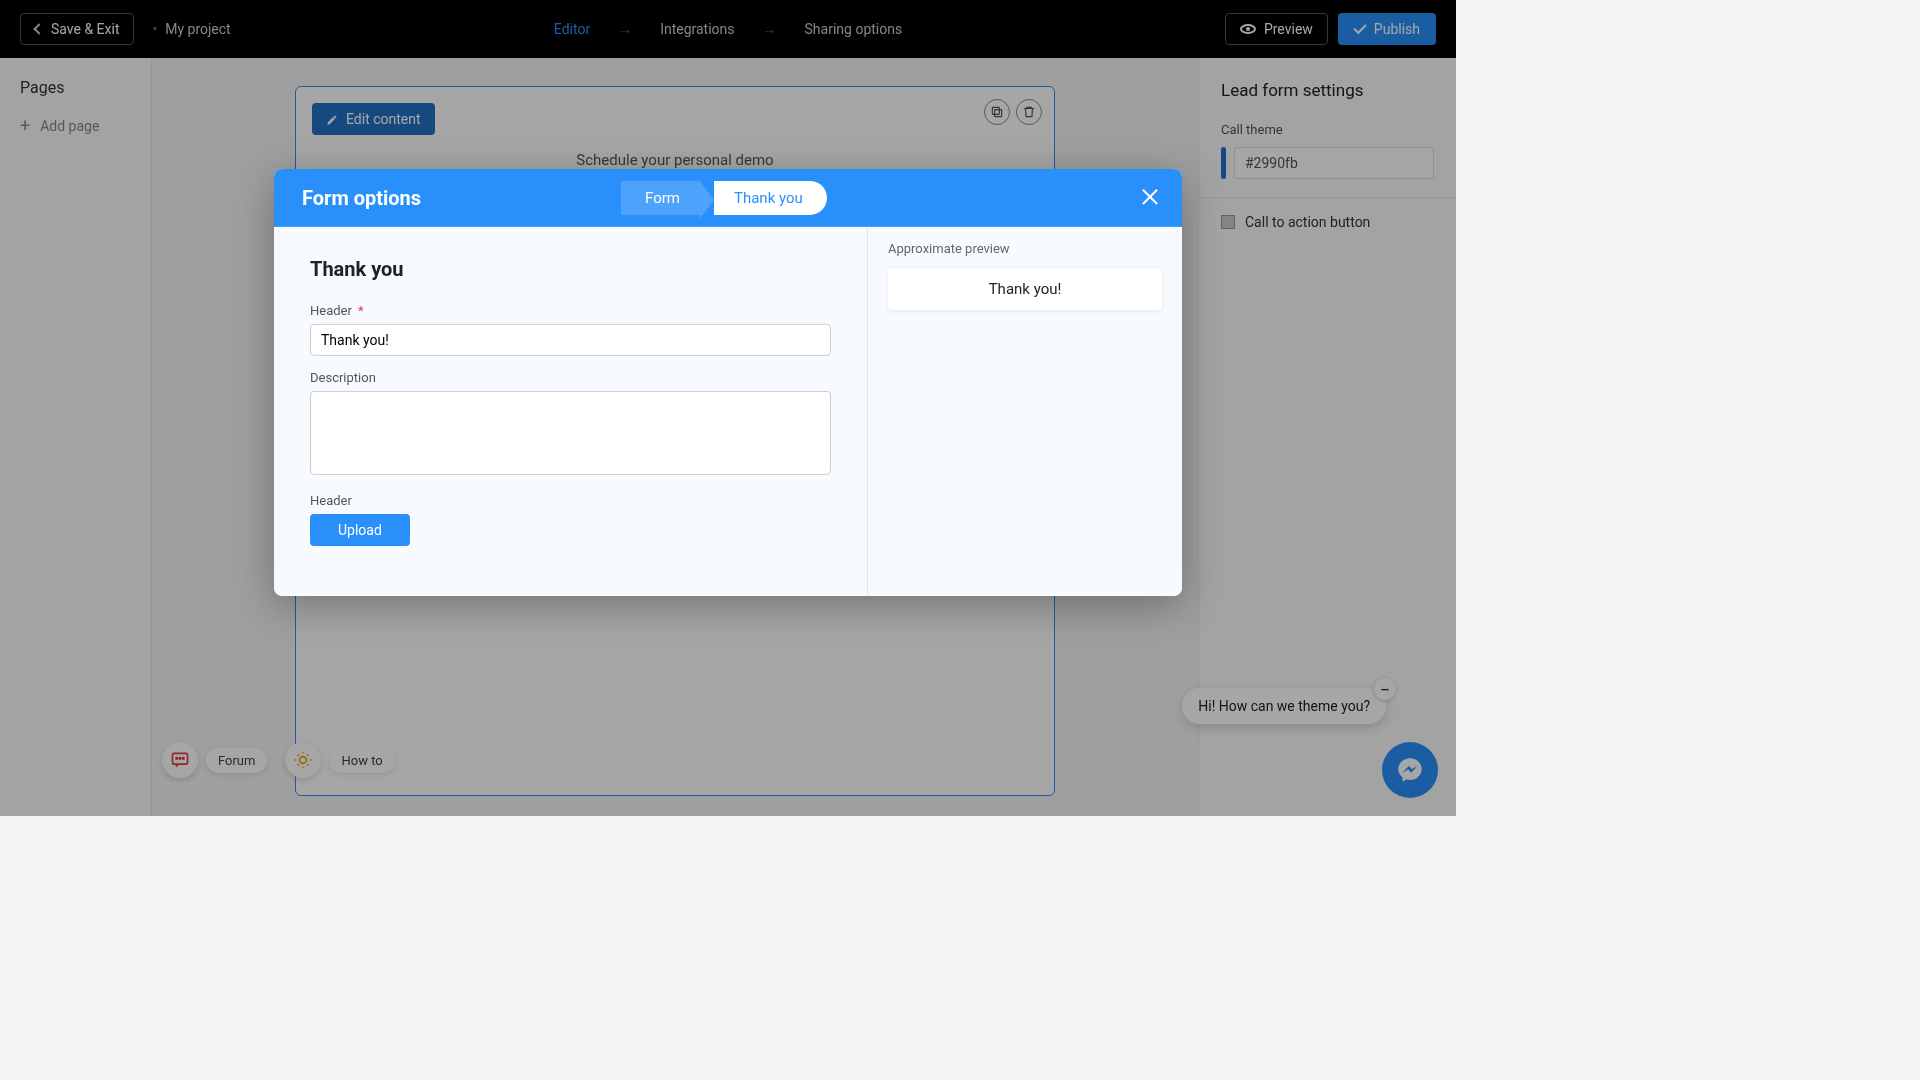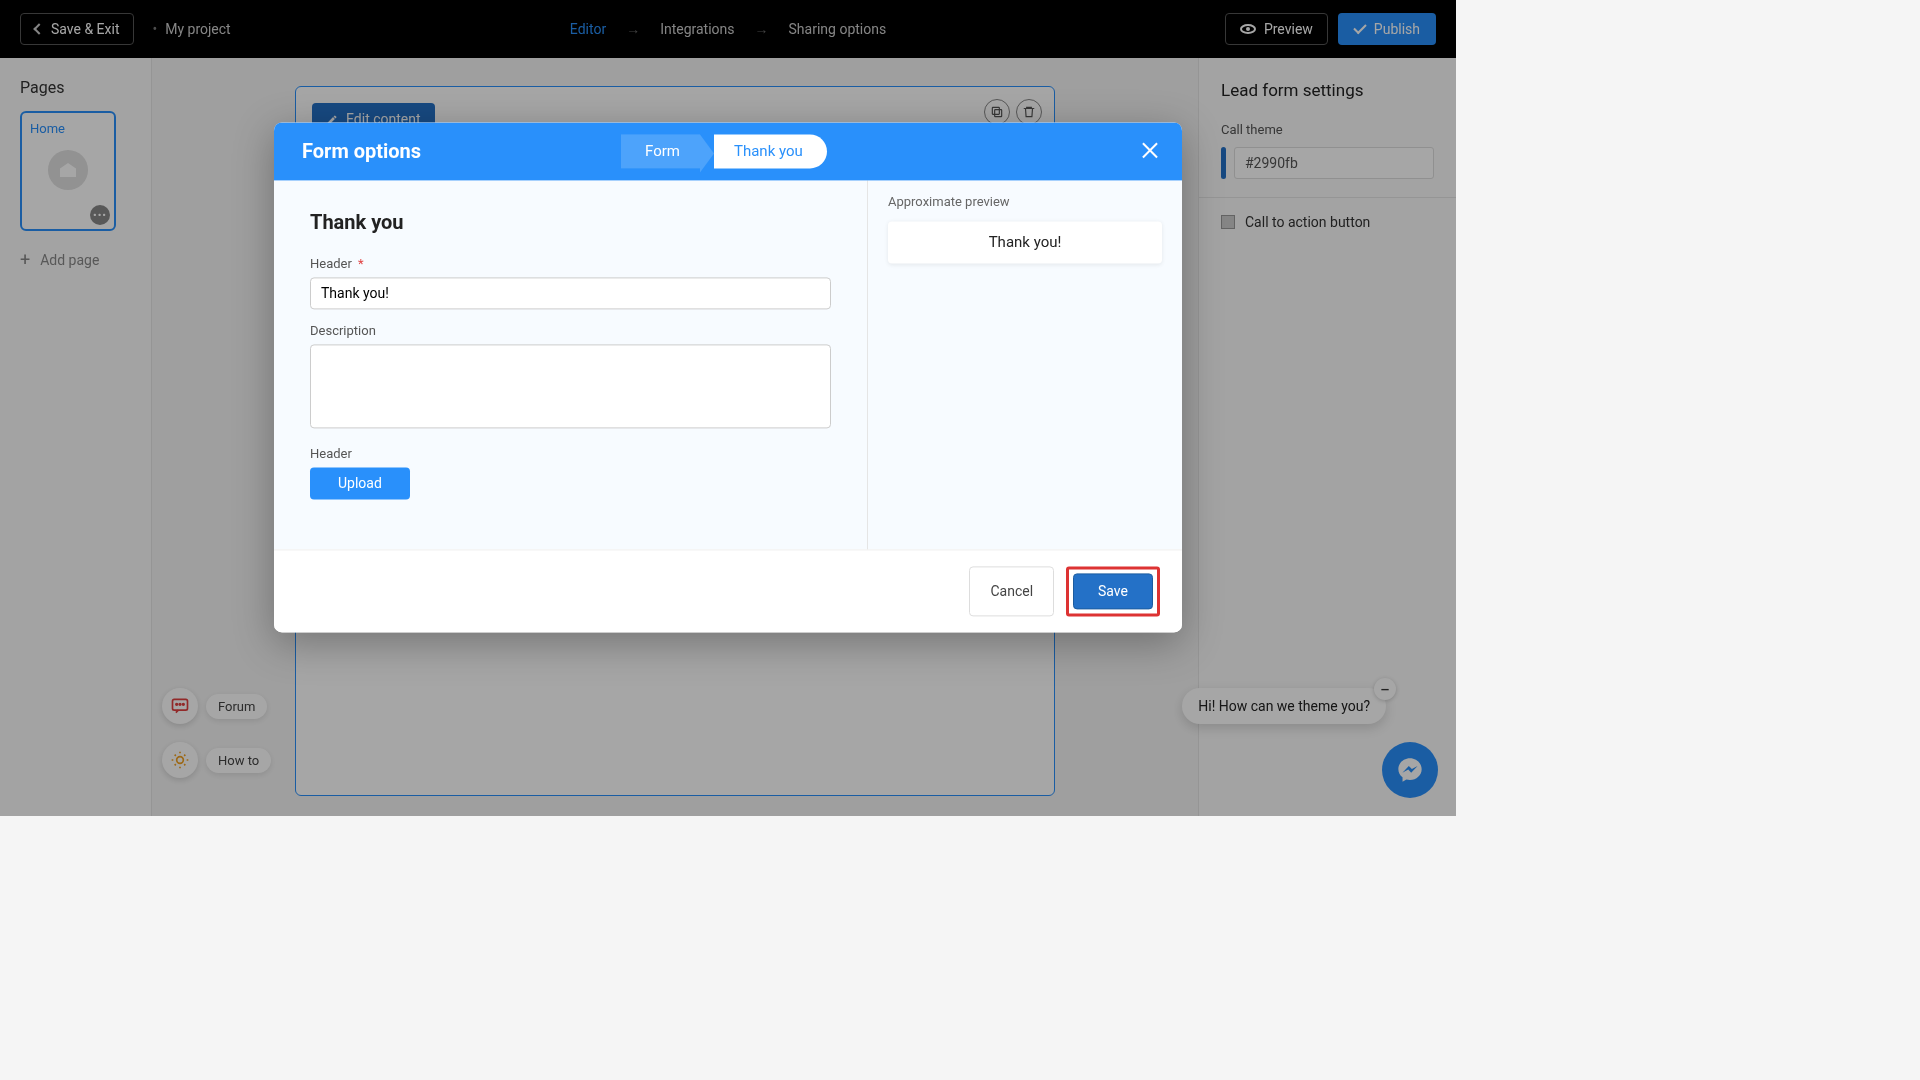--- a/index.html
+++ b/index.html
@@ -4,21 +4,21 @@
 <style>
 * { margin: 0; padding: 0; box-sizing: border-box; font-family: -apple-system, BlinkMacSystemFont, "Segoe UI", Roboto, sans-serif; }
 body { width: 1456px; height: 816px; overflow: hidden; position: relative; background: #f5f5f5; }
 
 
 .topbar { height: 58px; background: #000; display: flex; align-items: center; padding: 0 20px; color: #fff; }
 .save-exit { border: 1px solid #555; background: transparent; color: #fff; padding: 7px 14px; border-radius: 4px; display: flex; align-items: center; gap: 8px; font-size: 14px; cursor: pointer; }
 .chevron-left { width: 8px; height: 8px; border-left: 2px solid #ccc; border-bottom: 2px solid #ccc; transform: rotate(45deg); }
 .project-name { margin-left: 18px; color: #ccc; font-size: 14px; display: flex; align-items: center; gap: 8px; }
 .project-name::before { content: "•"; color: #777; }
-.nav-steps { position: absolute; left: 50%; transform: translateX(-50%); display: flex; align-items: center; gap: 20px; font-size: 14px; }
+.nav-steps { position: absolute; left: 50%; transform: translateX(-50%); display: flex; align-items: center; gap: 28px; font-size: 14px; }
 .nav-step { color: #ccc; }
 .nav-step.active { color: #2990fb; }
 .nav-arrow { color: #666; font-size: 14px; }
 .topbar-right { margin-left: auto; display: flex; gap: 10px; }
 .preview-btn { border: 1px solid #555; background: transparent; color: #fff; padding: 7px 14px; border-radius: 4px; display: flex; align-items: center; gap: 8px; font-size: 14px; cursor: pointer; justify-content: flex-end; }
 .publish-btn { background: #2990fb; color: #fff; border: none; padding: 7px 16px; border-radius: 4px; display: flex; align-items: center; gap: 8px; font-size: 14px; cursor: pointer; }
 .eye-icon { width: 16px; height: 10px; border: 2px solid #fff; border-radius: 70% 70% 70% 70%; position: relative; }
 .eye-icon::after { content: ""; position: absolute; width: 4px; height: 4px; background: #fff; border-radius: 50%; top: 1px; left: 4px; }
 .check-icon { width: 12px; height: 7px; border-left: 2px solid #fff; border-bottom: 2px solid #fff; transform: rotate(-45deg); margin-top: -4px; }
 
@@ -48,21 +48,21 @@
 .rp-title { font-size: 17px; color: #222; margin-bottom: 22px; }
 .rp-label { font-size: 13px; color: #555; margin-bottom: 10px; }
 .color-row { display: flex; gap: 8px; margin-bottom: 18px; }
 .color-swatch { width: 32px; height: 32px; background: #2471c7; border-radius: 3px; }
 .color-input { flex: 1; border: 1px solid #ddd; border-radius: 3px; padding: 6px 10px; font-size: 14px; color: #555; background: #fff; }
 .rp-divider { border: none; border-top: 1px solid #e5e5e5; margin: 0 -22px 16px; }
 .cta-row { display: flex; align-items: center; gap: 10px; color: #333; font-size: 14px; }
 .cta-check { width: 14px; height: 14px; border: 1px solid #999; background: #ccc; }
 
 
-.help-bubbles { position: absolute; left: 162px; bottom: 38px; display: flex; flex-direction: column; gap: 18px; }
+.help-bubbles { position: absolute; left: 162px; bottom: 38px; display: flex; gap: 18px; }
 .help-row { display: flex; align-items: center; gap: 8px; }
 .help-circle { width: 36px; height: 36px; background: #fff; border-radius: 50%; box-shadow: 0 2px 6px rgba(0,0,0,.15); display: flex; align-items: center; justify-content: center; }
 .help-circle svg { width: 20px; height: 20px; }
 .help-pill { background: #fff; border-radius: 14px; padding: 5px 12px; font-size: 13px; color: #444; box-shadow: 0 2px 6px rgba(0,0,0,.1); }
 
 
 .chat-bubble { position: absolute; right: 70px; bottom: 92px; background: #fff; border-radius: 18px; padding: 10px 16px; font-size: 14px; color: #222; box-shadow: 0 4px 12px rgba(0,0,0,.15); }
 .chat-close { position: absolute; top: -10px; right: -10px; width: 22px; height: 22px; background: #fff; border-radius: 50%; box-shadow: 0 1px 4px rgba(0,0,0,.2); display: flex; align-items: center; justify-content: center; font-size: 18px; color: #333; }
 .chat-fab { position: absolute; right: 18px; bottom: 18px; width: 56px; height: 56px; background: #2990fb; border-radius: 50%; display: flex; align-items: center; justify-content: center; }
 .chat-fab svg { width: 28px; height: 28px; fill: #fff; }
@@ -129,25 +129,20 @@
       <span class="check-icon"></span>
       <span>Publish</span>
     </button>
   </div>
 </div>
 
 <div class="main">
 
   <div class="sidebar-left">
     <div class="pages-title">Pages</div>
-    <div class="page-thumb">
-      <div class="page-thumb-label">Home</div>
-      <div class="page-thumb-icon"></div>
-      <div class="page-thumb-more">•••</div>
-    </div>
     <div class="add-page">
       <span class="plus-icon">+</span>
       <span>Add page</span>
     </div>
   </div>
 
   <div class="canvas">
     <div class="form-block">
       <button class="edit-content-btn">
         <span class="pencil-icon">
@@ -246,19 +241,13 @@
       <div class="ml-label">Header</div>
       <button class="upload-btn">Upload</button>
     </div>
     <div class="modal-right">
       <div class="mr-label">Approximate preview</div>
       <div class="preview-card">
         <span>Thank you!</span>
       </div>
     </div>
   </div>
-  <div class="modal-footer">
-    <button class="cancel-btn">Cancel</button>
-    <div class="save-frame">
-      <button class="save-btn">Save</button>
-    </div>
-  </div>
 </div>
 
 </body></html>

